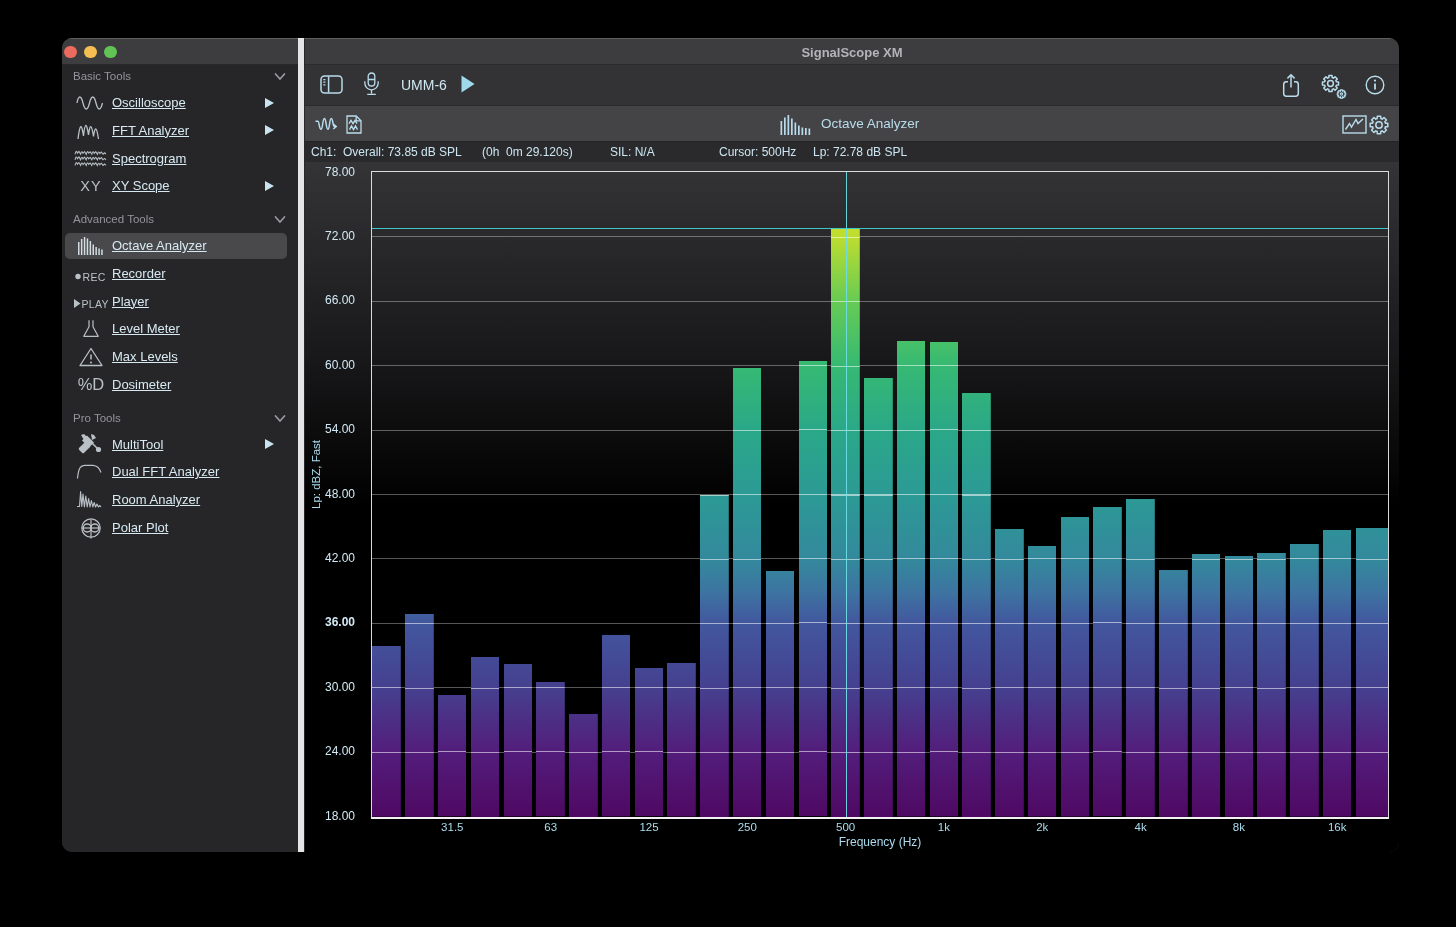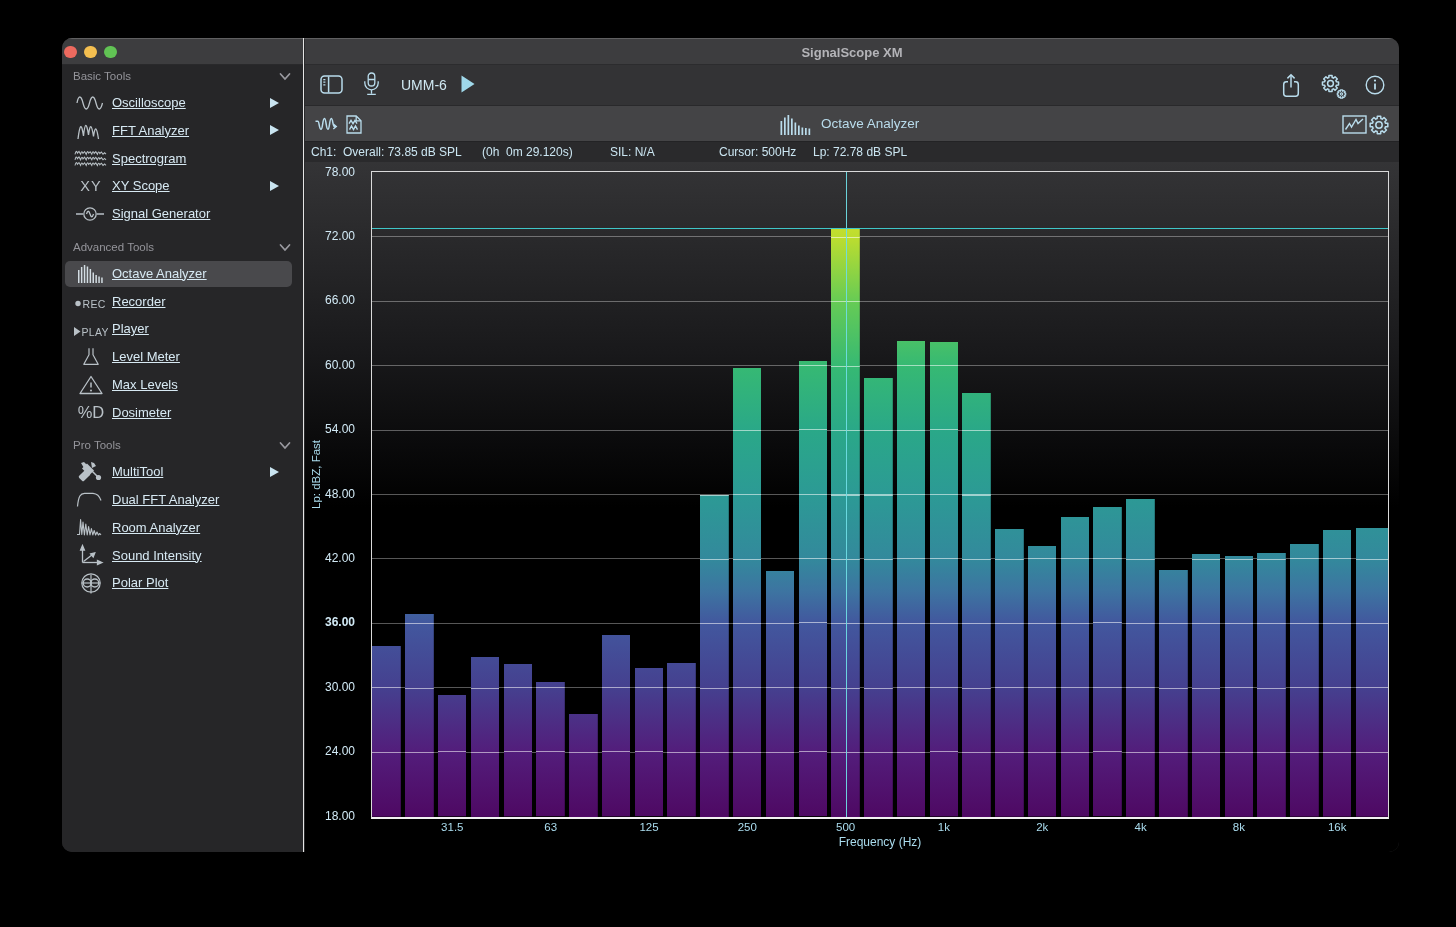--- a/index.html
+++ b/index.html
@@ -2,21 +2,21 @@
 <html><head>
 <meta charset="utf-8">
 <style>
 * { margin:0; padding:0; box-sizing:border-box; }
 html,body { width:1456px; height:927px; background:#000; overflow:hidden;
   font-family:"Liberation Sans", sans-serif; -webkit-font-smoothing:antialiased; }
 #win { position:absolute; left:62px; top:38px; width:1337px; height:814px;
   border-radius:10px; overflow:hidden; background:#29292b; }
 
 #sidebar { position:absolute; left:0; top:0; width:242px; height:100%;
-  background:#262628; border-right:1px solid #e5e5e5; }
+  background:#262628; border-right:6px solid #e5e5e5; }
 #sb-top { position:absolute; left:0; top:0; width:100%; height:27px; background:#3d3d3f; border-bottom:1px solid #29292b; }
 .tl { position:absolute; top:7.6px; width:12.4px; height:12.4px; border-radius:50%; }
 #tl-r { left:2.3px; background:#ed6a5f; }
 #tl-y { left:22.3px; background:#f4bf50; }
 #tl-g { left:42.3px; background:#61c354; }
 #sb-items { position:absolute; left:0; top:27px; width:100%; }
 .hdr { height:24px; margin-top:8px; position:relative; color:#94949a; font-size:11.5px; }
 .hdr:first-child { margin-top:0; }
 .hdr .ht { position:absolute; left:11px; top:5px; }
 .hdr svg { position:absolute; right:12px; top:7px; }
@@ -102,33 +102,20 @@
           </span>
           <span class="tx">Spectrogram</span>
         </div>
 <div class="item">
           <span class="ic">
             <span style="color:#b9c1c7;font-size:14.5px;letter-spacing:1px;">XY</span>
           </span>
           <span class="tx">XY Scope</span>
           <span class="arr"></span>
         </div>
-<div class="item">
-          <span class="ic">
-            <svg width="30" height="22" viewBox="0 0 30 22">
-              <g fill="none" stroke="#b9c1c7" stroke-width="1.3">
-                <line x1="0" y1="11" x2="7" y2="11"></line>
-                <circle cx="14" cy="11" r="6.2"></circle>
-                <path d="M10.5 11 q1.75 -5.5 3.5 0 q1.75 5.5 3.5 0"></path>
-                <line x1="21" y1="11" x2="28" y2="11"></line>
-              </g>
-            </svg>
-          </span>
-          <span class="tx">Signal Generator</span>
-        </div>
 <div class="hdr">
           <span class="ht">Advanced Tools</span>
           <svg width="12" height="9" viewBox="0 0 12 9">
             <path d="M1.5 2 L6 7 L10.5 2" stroke="#9a9aa0" stroke-width="1.7" fill="none" stroke-linecap="round"></path>
           </svg>
         </div>
 <div class="item">
           <span class="sel"></span>
           <span class="ic">
             <svg width="28" height="22" viewBox="0 0 28 22">
@@ -219,35 +206,20 @@
           </span>
           <span class="tx">Dual FFT Analyzer</span>
         </div>
 <div class="item">
           <span class="ic">
             <svg width="30" height="22" viewBox="0 0 30 22">
               <path d="M1 17.5 L3.5 17.5 L4.6 2.5 L5.8 17.5 L7 5 L8.4 18 L9.8 7 L11.2 18 L12.6 9.5 L14 18 L15.4 11.5 L16.8 18 L18.2 13.5 L19.6 18 L21 15 L22.4 18 L23.8 16.5 L25 18" fill="none" stroke="#b9c1c7" stroke-width="1.1" stroke-linejoin="round"></path>
             </svg>
           </span>
           <span class="tx">Room Analyzer</span>
-        </div>
-<div class="item">
-          <span class="ic">
-            <svg width="26" height="22" viewBox="0 0 26 22">
-              <g stroke="#b9c1c7" stroke-width="1.3" fill="#b9c1c7">
-                <line x1="4.5" y1="4.5" x2="4.5" y2="18.5"></line>
-                <line x1="4.5" y1="18.5" x2="21" y2="18.5"></line>
-                <polygon points="4.5,1.5 2.6,6 6.4,6"></polygon>
-                <polygon points="24,18.5 19.5,16.6 19.5,20.4"></polygon>
-                <line x1="5.5" y1="17.5" x2="14.5" y2="10.5"></line>
-                <polygon points="16.8,8.8 12.6,9.8 15.2,13"></polygon>
-              </g>
-            </svg>
-          </span>
-          <span class="tx">Sound Intensity</span>
         </div>
 <div class="item">
           <span class="ic">
             <svg width="26" height="24" viewBox="0 0 26 24">
               <g fill="none" stroke="#b9c1c7">
                 <circle cx="13" cy="12" r="9.2" stroke-width="1.2"></circle>
                 <circle cx="9.2" cy="12" r="4" stroke-width="1.4"></circle>
                 <circle cx="16.8" cy="12" r="4" stroke-width="1.4"></circle>
                 <line x1="13" y1="3.5" x2="13" y2="22.5" stroke-width="1.2"></line>
                 <line x1="3.8" y1="12" x2="22.2" y2="12" stroke-width="1.2"></line>

